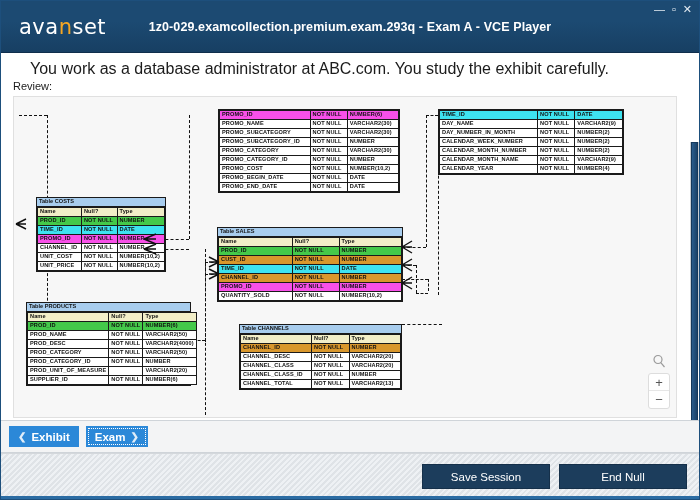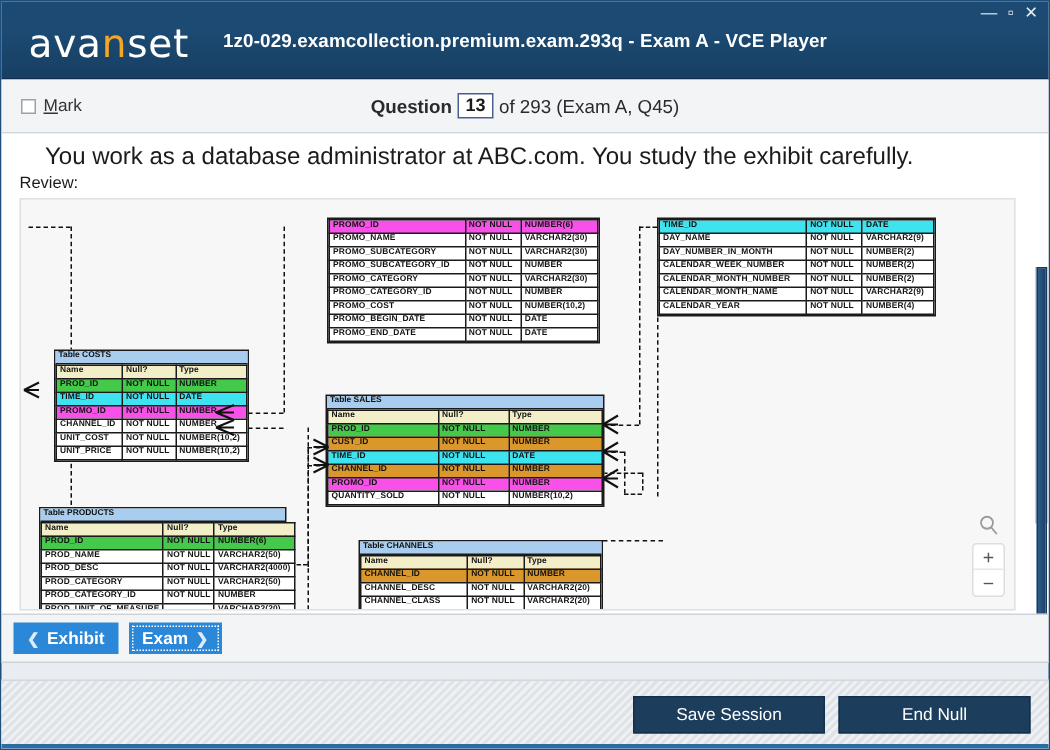--- a/index.html
+++ b/index.html
@@ -19,21 +19,21 @@
 
   
   .titlebar {
     position:relative; height:52px; flex:0 0 52px;
     background:linear-gradient(to bottom,#1c4a72 0%,#1c4a72 40%,#173f63 100%);
     border-bottom:1px solid #0f2e4c;
     display:flex; align-items:center;
   }
   .logo {
     position:absolute; left:18px; top:14px;
-    color:#ffffff; font-size:26px; letter-spacing:.5px;
+    color:#ffffff; font-size:21px; letter-spacing:.5px;
     font-family:"DejaVu Sans", sans-serif; font-weight:400;
   }
   .logo .accent { color:#f5a623; }
   .win-title {
     flex:1; text-align:center; color:#ffffff;
     font-size:12.5px; font-weight:bold; letter-spacing:.1px;
     padding:0 90px;
   }
   .wbtns {
     position:absolute; right:7px; top:3px;
@@ -145,21 +145,21 @@
   }
   .btn-orange .sq { width:8px; height:8px; background:#fff; position:absolute; left:10px; }
   .btn-orange .tri { position:absolute; right:12px; font-size:8px; }
 
   
   .footer {
     height:46px; flex:0 0 46px; position:relative;
     background-color:#e8ebee;
     background-image:repeating-linear-gradient(135deg,#dfe3e7 0 2px,#eef1f4 2px 4px);
     border-top:1px solid #d4d8dc;
-    display:flex; align-items:center; justify-content:flex-end; gap:9px; padding-right:12px;margin-top:11px;
+    display:flex; align-items:center; justify-content:flex-end; gap:9px; padding-right:12px;
   }
   .btn-dark {
     background:#1c3d5c; color:#fff; height:25px; width:128px;
     display:flex; align-items:center; justify-content:center;
     font-size:11.5px; border:1px solid #15304a;
   }
   .footline { position:absolute; left:0; right:0; bottom:0; height:3px; background:#2b6ca3; }
 </style>
 </head>
 <body>
@@ -169,31 +169,20 @@
   <div class="titlebar">
     <div class="logo"><span>ava</span><span class="accent">n</span><span>set</span></div>
     <div class="win-title">1z0-029.examcollection.premium.exam.293q - Exam A - VCE Player</div>
     <div class="wbtns">
       <span class="wbtn">—</span>
       <span class="wbtn">▫</span>
       <span class="wbtn">✕</span>
     </div>
   </div>
 
-  <div class="qbar">
-    <div class="mark">
-      <span class="cb"></span>
-      <span class="lbl"><u>M</u><span>ark</span></span>
-    </div>
-    <div class="qcenter">
-      <b>Question</b>
-      <span class="qnum">13</span>
-      <span>of 293 (Exam A, Q45)</span>
-    </div>
-  </div>
 
   <div class="main">
     <div class="qtext">You work as a database administrator at ABC.com. You study the exhibit carefully.</div>
     <div class="qexhibit">Review:</div>
 
     <div class="canvas">
 
       <div class="ln lnh" style="left:5px;  top:18px;  width:28px;"></div>
       <div class="ln lnv" style="left:33px; top:18px;  height:124px;"></div>
       <div class="ln lnh" style="left:141px;top:142px; width:34px;"></div>

